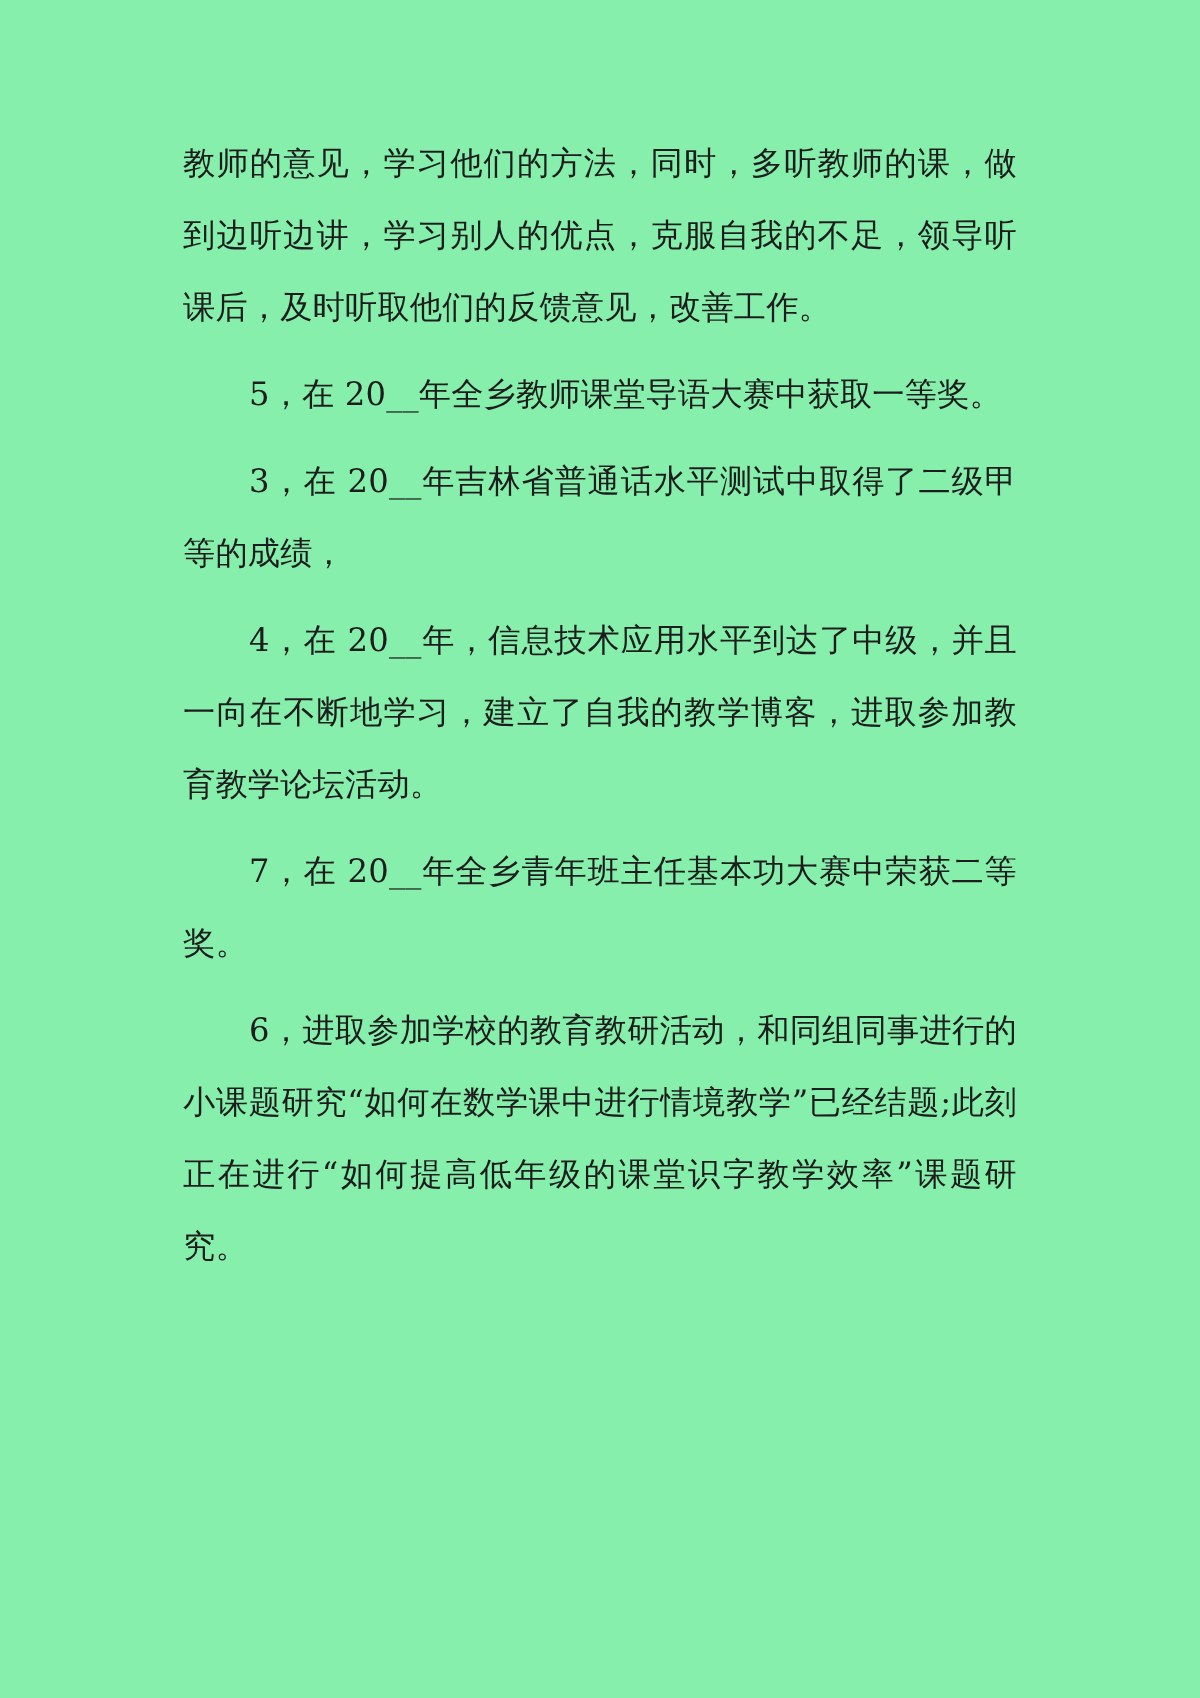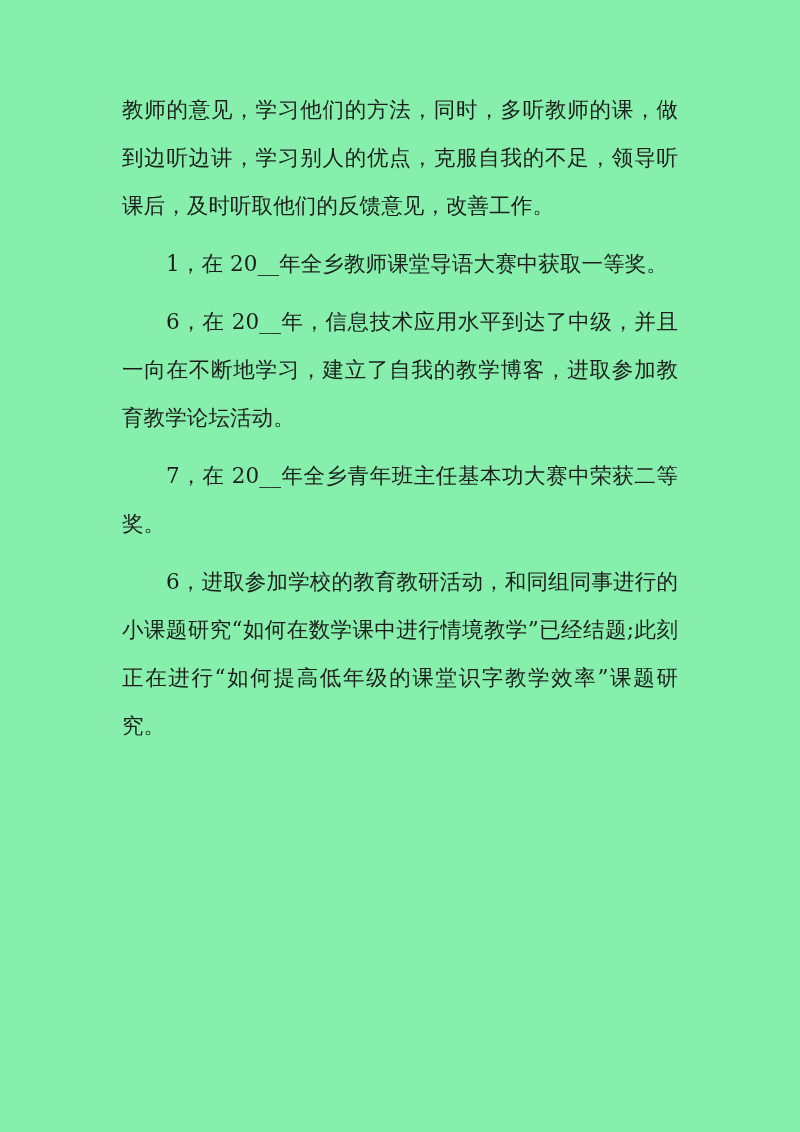--- a/index.html
+++ b/index.html
@@ -48,24 +48,25 @@
 </head>
 <body>
 
 <div class="page">
   <div class="doc-body">
 
     <p class="para noindent">教师的意见，学习他们的方法，同时，多听教师的课，做到边听边讲，学习别人的优点，克服自我的不足，领导听课后，及时听取他们的反馈意见，改善工作。</p>
 
 
 
-    <p class="para indent">1，在 20__年全乡教师课堂导语大赛中获取一等奖。</p>
+    <p class="para indent">5，在 20__年全乡教师课堂导语大赛中获取一等奖。</p>
 
 
+    <p class="para indent">3，在 20__年吉林省普通话水平测试中取得了二级甲等的成绩，</p>
 
-    <p class="para indent">6，在 20__年，信息技术应用水平到达了中级，并且一向在不断地学习，建立了自我的教学博客，进取参加教育教学论坛活动。</p>
+    <p class="para indent">4，在 20__年，信息技术应用水平到达了中级，并且一向在不断地学习，建立了自我的教学博客，进取参加教育教学论坛活动。</p>
 
     <p class="para indent">7，在 20__年全乡青年班主任基本功大赛中荣获二等奖。</p>
 
     <p class="para indent">6，进取参加学校的教育教研活动，和同组同事进行的小课题研究“如何在数学课中进行情境教学”已经结题;此刻正在进行“如何提高低年级的课堂识字教学效率”课题研究。</p>
 
   </div>
 </div>
 
 </body></html>

